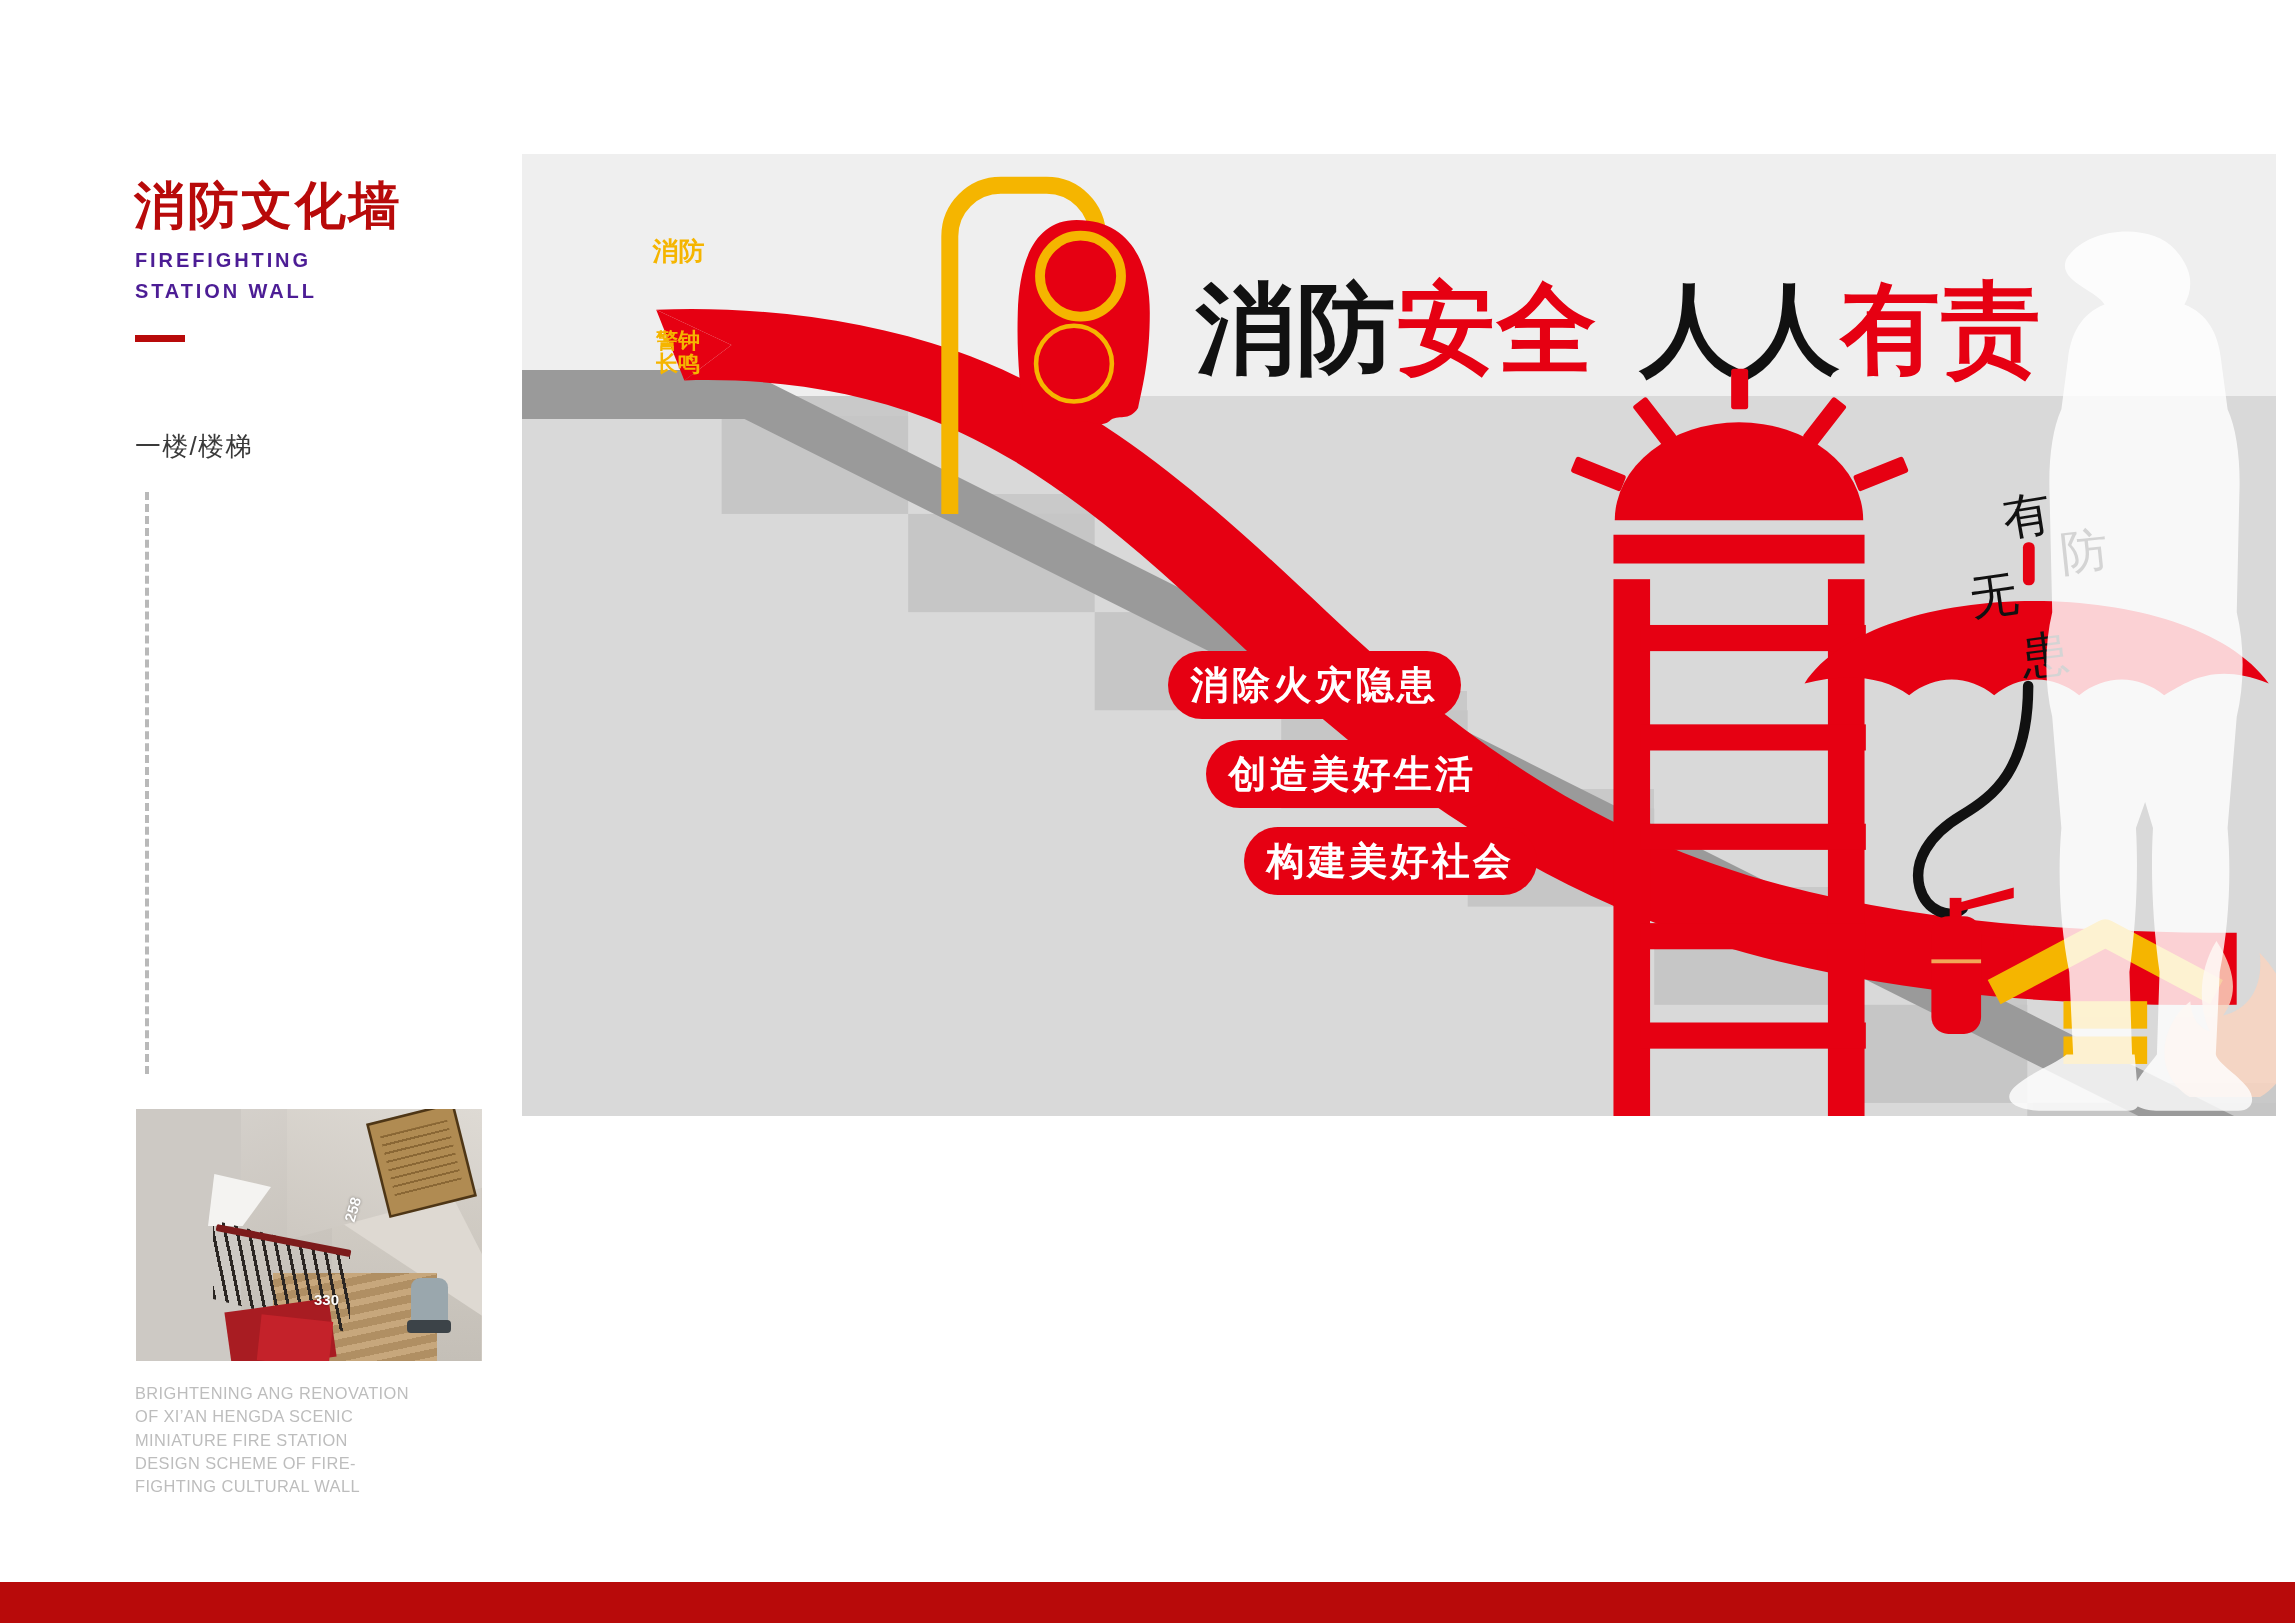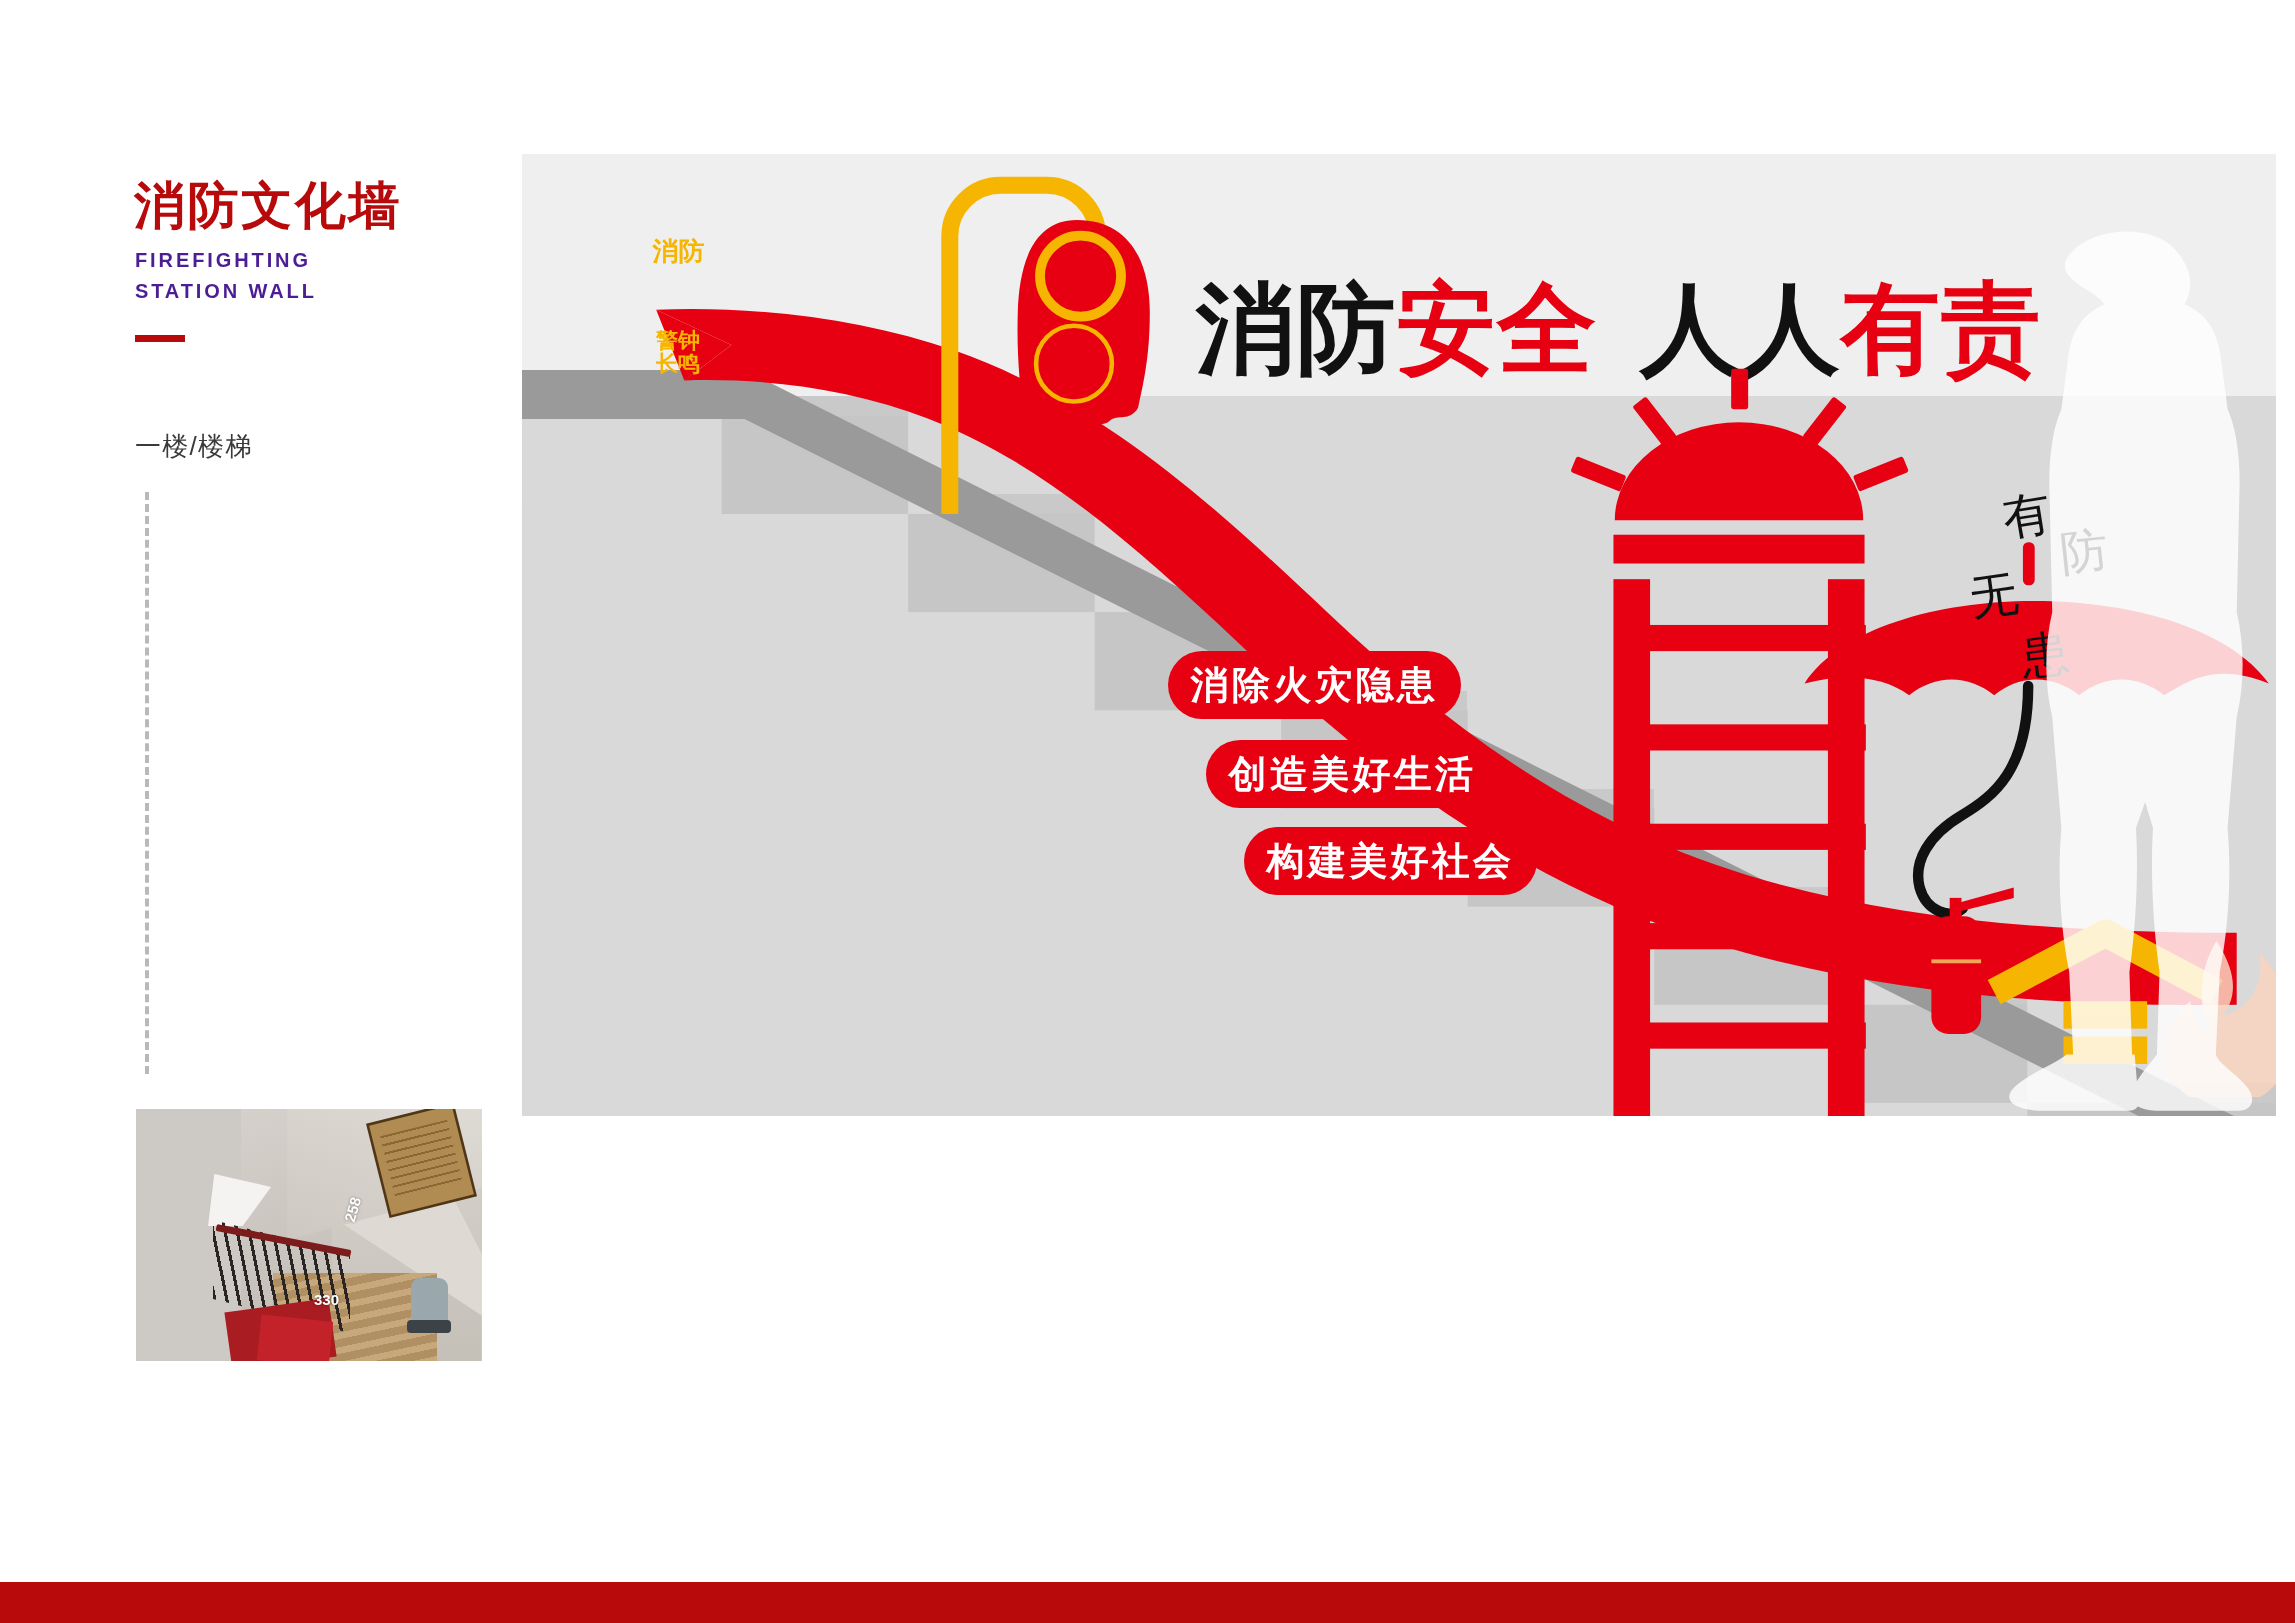--- a/index.html
+++ b/index.html
@@ -147,20 +147,21 @@
     <div class="ph" id="ph-rail"></div>
     <div class="ph" id="ph-rail-top"></div>
     <div class="ph" id="ph-red1"></div>
     <div class="ph" id="ph-red2"></div>
     <div class="ph" id="ph-jug"></div>
     <div class="ph" id="ph-jug-b"></div>
     <div class="ph-dim" id="ph-258">258</div>
     <div class="ph-dim" id="ph-330">330</div>
   </div>
 
+  <div id="caption">BRIGHTENING ANG RENOVATION OF XI’AN HENGDA SCENIC MINIATURE FIRE STATION DESIGN SCHEME OF FIRE-FIGHTING CULTURAL WALL</div>
 </div>
 
 <div id="canvas">
 
   <div class="step" style="left:0;top:242px;width:1754px;height:1080px;"></div>
   <div class="step-top" style="left:200px;top:242px;width:186px;height:98px;"></div>
   <div class="step-top" style="left:386px;top:340px;width:186px;height:98px;"></div>
   <div class="step-top" style="left:573px;top:438px;width:186px;height:98px;"></div>
   <div class="step-top" style="left:759px;top:537px;width:186px;height:98px;"></div>
   <div class="step-top" style="left:946px;top:635px;width:186px;height:98px;"></div>

